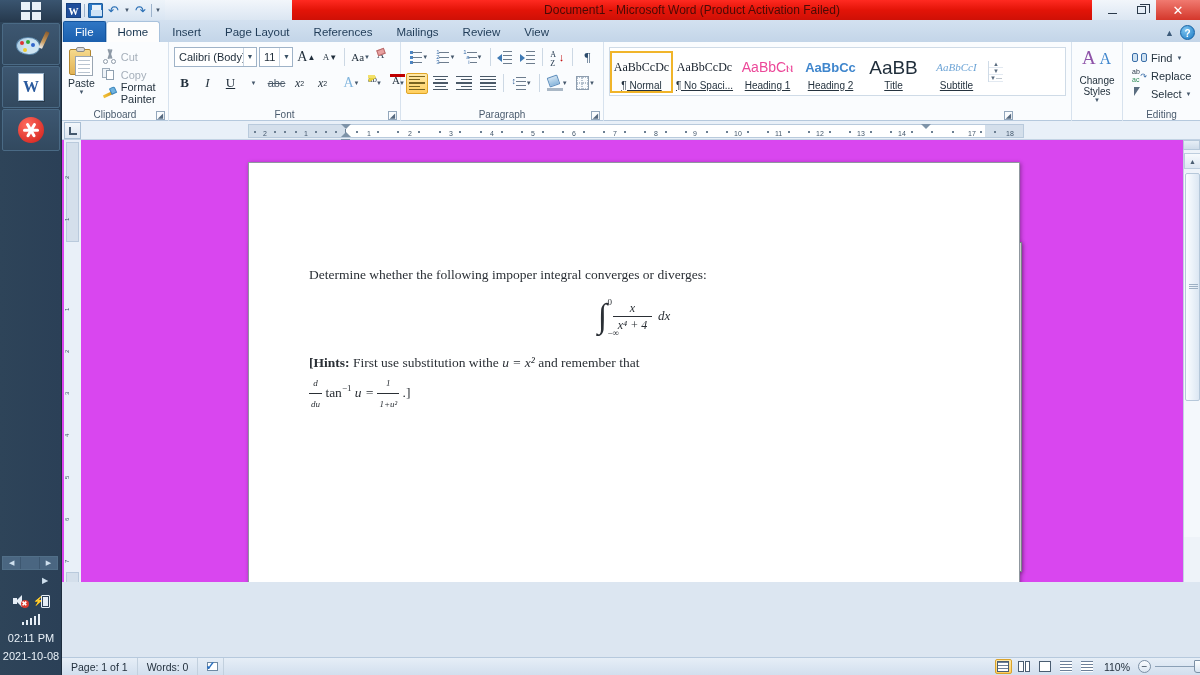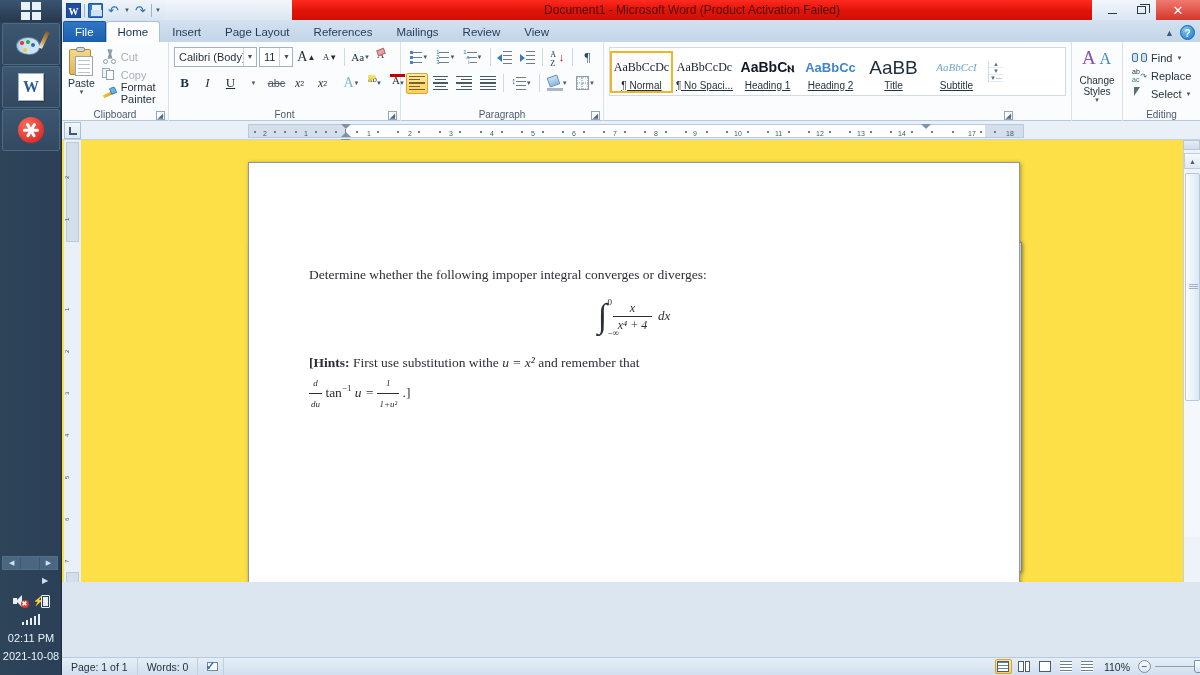--- a/index.html
+++ b/index.html
@@ -303,21 +303,21 @@
 
   
   .g-styles { flex: 1; min-width: 0; }
   .sgal { display: flex; align-items: center; gap: 0; height: 49px; margin-top: 2px;
     border: 1px solid #cfdbe7; background: #fff; }
   .sitem { width: 63px; text-align: center; padding-top: 2px;
     border: 1px solid transparent; }
   .sitem.sel { border: 2px solid #f0b429; background: #fdfdfd; }
   .sprev { height: 25px; line-height: 25px; font-size: 12px; color: #16202b;
     overflow: hidden; white-space: nowrap; font-family: "Liberation Serif", serif; }
-  .sprev.h1 { color: #0f172a; font-size: 14px; font-family: "Liberation Sans", sans-serif; font-weight: bold;}
+  .sprev.h1 { color: #ec4899; font-size: 14px; font-family: "Liberation Sans", sans-serif; font-weight: normal;}
   .sprev.h2 { color: #3f86cd; font-size: 13px; font-family: "Liberation Sans", sans-serif; font-weight: bold;}
   .sprev.title { color: #1f2d3a; font-size: 19px; font-family: "Liberation Sans", sans-serif; }
   .sprev.sub { color: #6da4d6; font-size: 11px; font-style: italic; }
   .sname { font-size: 10px; color: #25333f; white-space: nowrap; overflow: hidden; text-decoration: underline; }
   .sgal-scroll { width: 15px; display: flex; flex-direction: column; border-left: 1px solid #cfdbe7; }
   .sgal-scroll div { flex: 1; display: flex; align-items: center; justify-content: center;
     font-size: 6px; color: #5b6d80; border-bottom: 1px solid #e2e9f1; }
 
   
   .g-change { width: 50px; }
@@ -349,21 +349,21 @@
   .hruler .dot { position: absolute; top: 6px; width: 1.5px; height: 1.5px; background: #6c7f92; }
   .hruler .pipe { position: absolute; top: 4px; width: 1px; height: 5px; background: #6c7f92; }
   .indent-marker { position: absolute; }
   .im-top { width: 0; height: 0; border-left: 5px solid transparent; border-right: 5px solid transparent;
     border-top: 5px solid #7e93a8; top: -1px; }
   .im-bot { width: 0; height: 0; border-left: 5px solid transparent; border-right: 5px solid transparent;
     border-bottom: 5px solid #7e93a8; top: 7px; }
   .im-sq { width: 9px; height: 5px; background: #c6d3e0; border: 1px solid #7e93a8; top: 14px; }
 
   
-  .docarea { position: relative; height: 442px; background: #fde047; overflow: hidden; }
+  .docarea { position: relative; height: 442px; background: #d946ef; overflow: hidden; }
   .vruler { position: absolute; left: 2px; top: 0; width: 17px; height: 517px;
     background: #e9f0f8; }
   .vr-strip { position: absolute; left: 2px; width: 13px; border: 1px solid #b9cadc; }
   .vr-strip.margin { background: #d4dfeb; }
   .vr-strip.page { background: #fff; }
   .vr-tick { position: absolute; left: 3px; font-size: 6px; color: #42566b;
     transform: rotate(-90deg); transform-origin: left center; }
   .page {
     position: absolute; left: 186px; top: 22px; width: 772px; height: 515px;
     background: #fff; box-shadow: 1px 1px 4px rgba(0,0,0,.35);

